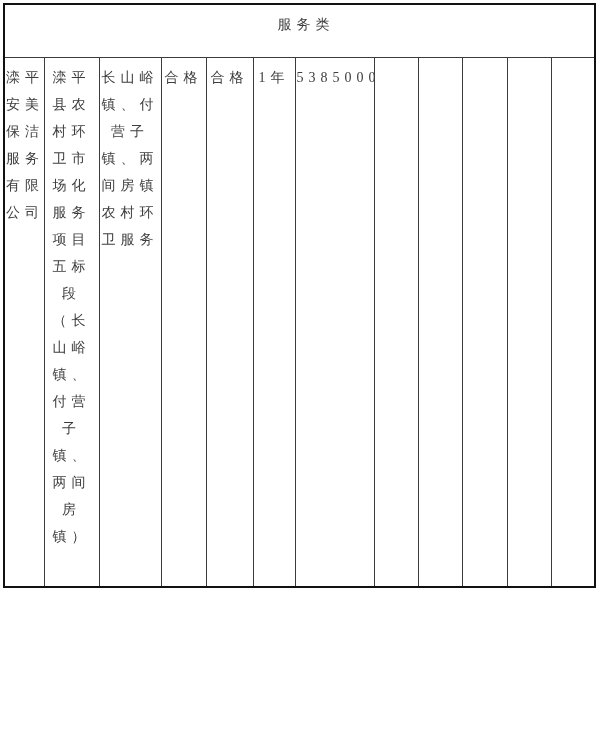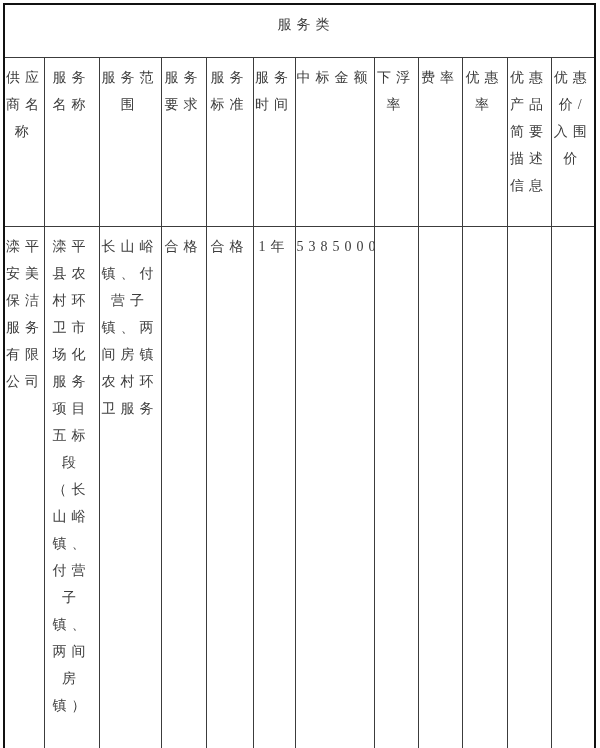--- a/index.html
+++ b/index.html
@@ -76,50 +76,20 @@
         <col class="c7">
       <col class="c8">
         <col class="c9">
         <col class="c10">
         <col class="c11">
     </colgroup>
     <tbody>
       <tr class="title-row">
         <td class="title-cell" colspan="12">服务类</td>
       </tr>
-      <tr class="header-row">
-        <td>供应
-商名
-称</td>
-        <td>服务
-名称</td>
-        <td>服务范
-围</td>
-        <td>服务
-要求</td>
-        <td>服务
-标准</td>
-        <td>服务
-时间</td>
-        <td>中标金额</td>
-        <td>下浮
-率</td>
-        <td>费率</td>
-        <td>优惠
-率</td>
-        <td>优惠
-产品
-简要
-描述
-信息</td>
-        <td>优惠
-价/
-入围
-价</td>
-      </tr>
       <tr class="data-row">
         <td>滦平
 安美
 保洁
 服务
 有限
 公司</td>
         <td>滦平
 县农
 村环

